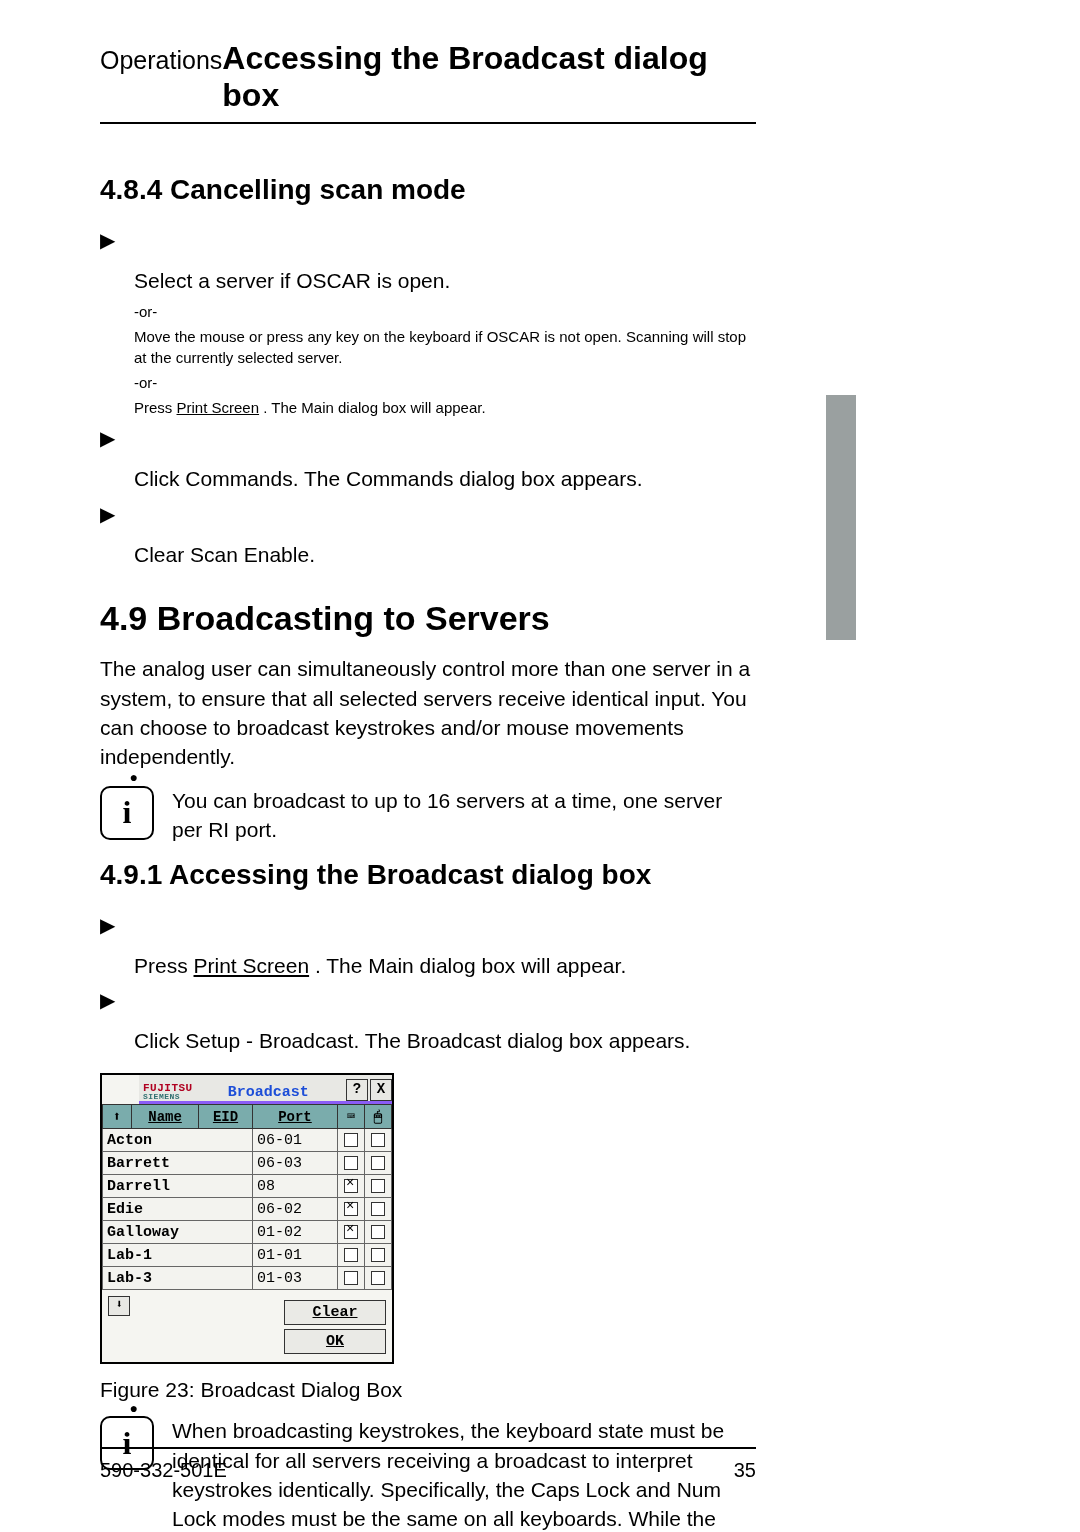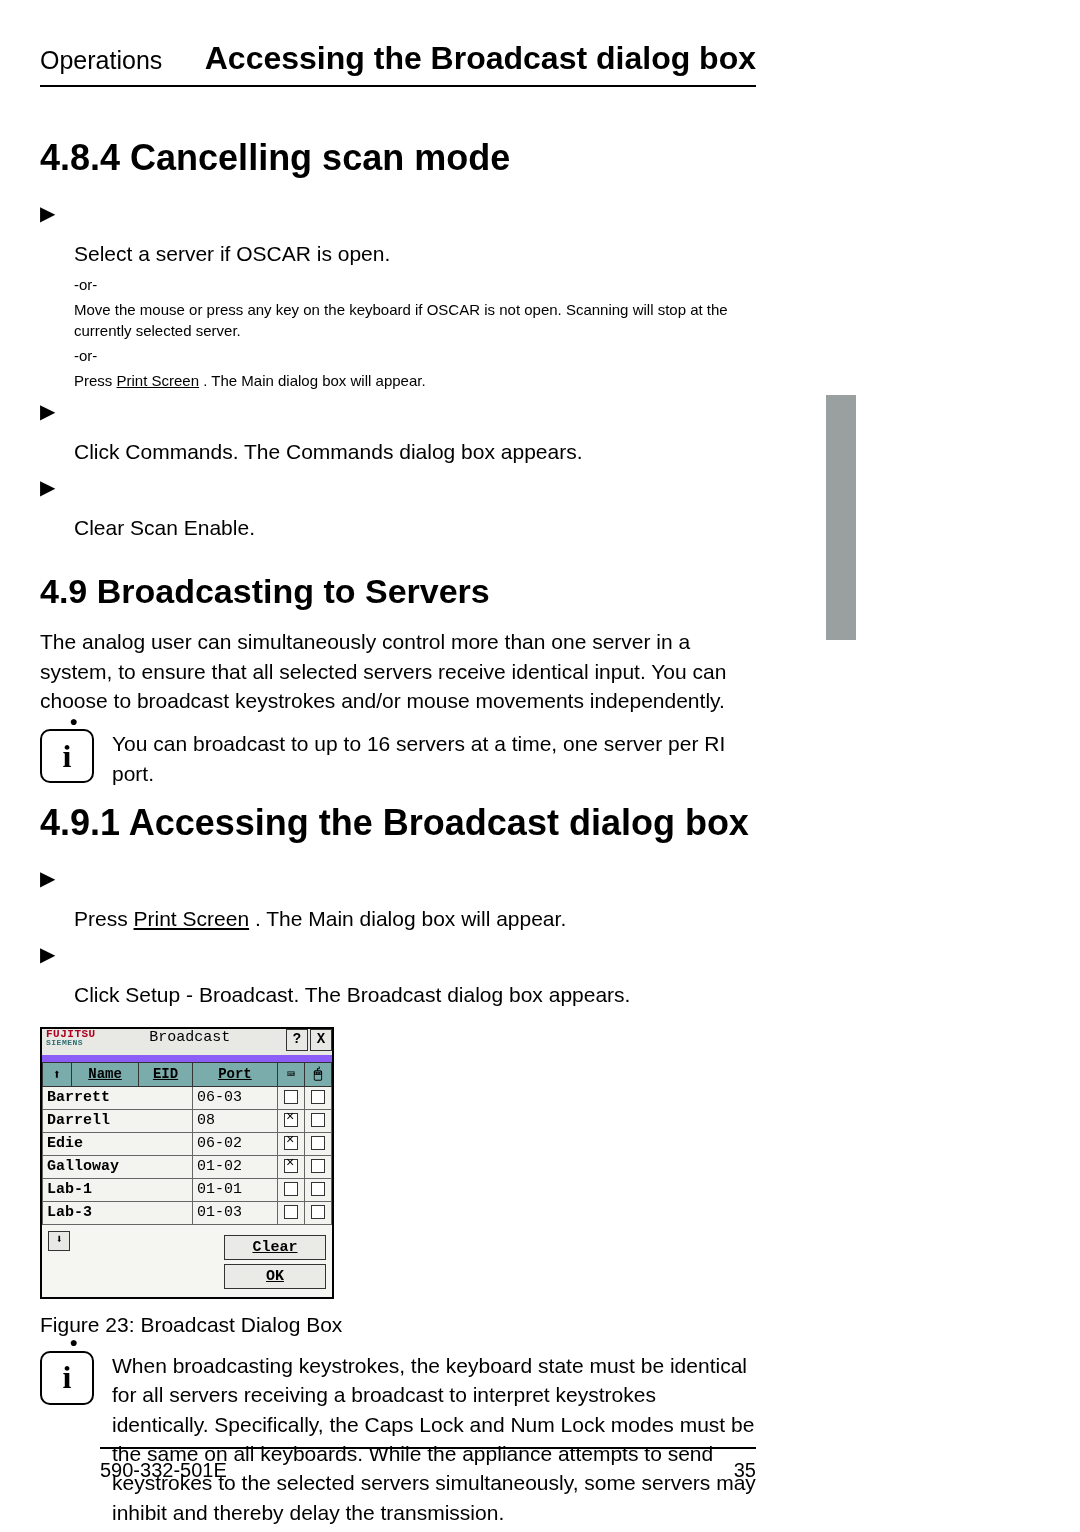--- a/index.html
+++ b/index.html
@@ -8,21 +8,21 @@
     padding: 0;
     background: #fff;
     font-family: Arial, Helvetica, sans-serif;
     color: #000;
   }
   .page {
     width: 856px;
     height: 1532px;
     position: relative;
     box-sizing: border-box;
-    padding: 40px 100px 40px 40px;
+    padding: 40px 100px 40px 100px;
   }
   .side-tab {
     position: absolute;
     right: 0;
     top: 395px;
     width: 30px;
     height: 245px;
     background: #9aa0a0;
   }
   .running-head {
@@ -35,21 +35,21 @@
   }
   .running-head .left {
     font-size: 25px;
     font-weight: 400;
   }
   .running-head .right {
     font-size: 32px;
     font-weight: 700;
   }
   h2.section {
-    font-size: 36px;
+    font-size: 28px;
     font-weight: 700;
     margin: 0 0 20px 0;
   }
   h1.section {
     font-size: 34px;
     font-weight: 700;
     margin: 30px 0 16px 0;
   }
   .bullet-row {
     display: flex;
@@ -115,44 +115,45 @@
     width: 290px;
     border: 2px solid #000;
     background: #f5f5f1;
     margin: 18px 0 10px 0;
     font-family: "Courier New", monospace;
     font-size: 15px;
   }
   .dialog .titlebar {
     height: 26px;
     background: #e8e8e4;
-    border-bottom: 7px solid #8b5cf6;
-    display: flex;
-    align-items: flex-start;
+    border-bottom: 3px solid #8b5cf6;
+    display: flex;
+    align-items: flex-end;
     justify-content: space-between;
     padding: 0 0 0 4px;
+    margin-left: 37px;
   }
   .dialog .brand {
     color: #b00020;
     font-weight: 700;
     font-size: 11px;
     letter-spacing: 0.5px;
     line-height: 1;
   }
   .dialog .brand .sub {
     color: #2f6f70;
     font-size: 8px;
     display: block;
     margin-top: -1px;
   }
   .dialog .title {
     flex: 1;
     text-align: center;
-    font-weight: 400;
-    color: #000000;
+    font-weight: 700;
+    color: #1d4ed8;
   }
   .dialog .winbtns { display: flex; }
   .dialog .winbtn {
     width: 20px; height: 20px;
     border: 1px solid #333;
     background: #e8e8e4;
     margin-left: 2px;
     font-weight: 700;
     font-size: 14px;
     line-height: 18px;
@@ -315,20 +316,26 @@
         <th class="noline" style="width:20px">⬆</th>
         <th>Name</th>
         <th>EID</th>
         <th>Port</th>
         <th class="noline hdr-icon">⌨</th>
         <th class="noline hdr-icon">🖱</th>
       </tr>
       </tbody>
         <tbody id="dlg-rows">
           <tr>
+            <td class="name" colspan="3">Acton</td>
+            <td class="port">06-01</td>
+            <td style="text-align:center"><span class="chk"></span></td>
+            <td style="text-align:center"><span class="chk"></span></td>
+          </tr>
+          <tr>
             <td class="name" colspan="3">Barrett</td>
             <td class="port">06-03</td>
             <td style="text-align:center"><span class="chk"></span></td>
             <td style="text-align:center"><span class="chk"></span></td>
           </tr>
           <tr>
             <td class="name" colspan="3">Darrell</td>
             <td class="port">08</td>
             <td style="text-align:center"><span class="chk on"></span></td>
             <td style="text-align:center"><span class="chk"></span></td>

